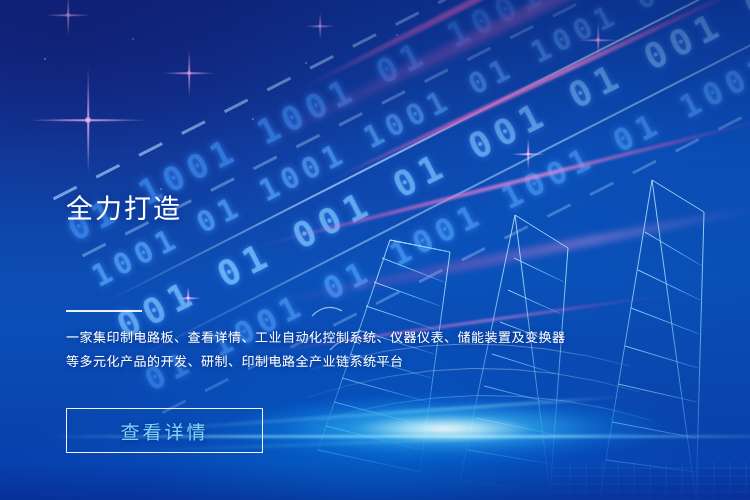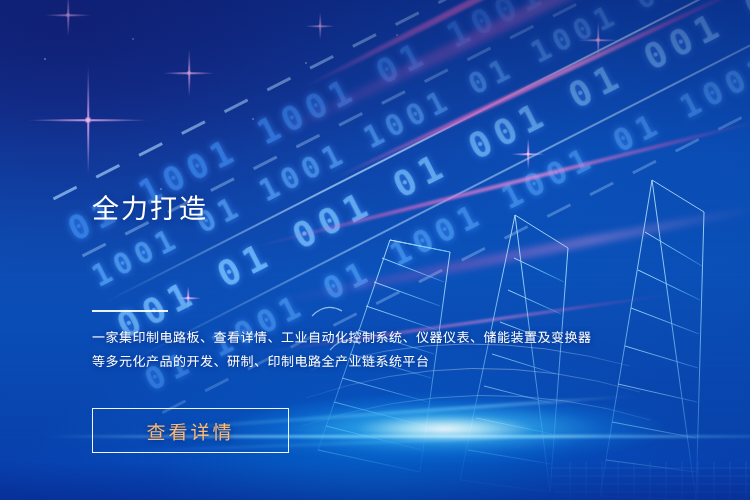--- a/index.html
+++ b/index.html
@@ -109,21 +109,21 @@
     width:760px;height:3px;margin-left:-330px;
     background:linear-gradient(90deg, rgba(120,225,255,0) 0%, rgba(160,235,255,.75) 35%, rgba(255,255,255,.95) 55%, rgba(140,230,255,.5) 75%, rgba(120,225,255,0) 100%);
     filter:blur(1px);
   }
   .bottom-haze{
     position:absolute;left:0;right:0;bottom:0;height:70px;
     background:linear-gradient(180deg, rgba(0,140,235,0) 0%, rgba(5,70,190,.35) 45%, rgba(8,45,150,.75) 100%);
   }
 
   
-  .content{position:absolute;left:92px;top:0;width:520px;height:100%;}
+  .content{position:absolute;left:66px;top:0;width:520px;height:100%;}
 
   .eyebrow{
     position:absolute;top:196px;left:0;
     font-size:27px;line-height:1;
     color:#ffffff;font-weight:400;
     letter-spacing:2px;
     text-shadow:0 1px 6px rgba(0,20,80,.45);
   }
   .headline{
     position:absolute;top:239px;left:-2px;
@@ -145,21 +145,21 @@
     letter-spacing:.5px;
     text-shadow:0 1px 5px rgba(0,20,80,.5);
   }
   .desc div{white-space:nowrap;}
 
   .cta{
     position:absolute;top:408px;left:0;
     width:197px;height:45px;
     border:1px solid rgba(255,255,255,.95);
     background:transparent;
-    color:#fdba74;
+    color:#7dd3fc;
     font-size:19px;letter-spacing:3px;
     font-family:inherit;
     display:flex;align-items:center;justify-content:center;
     cursor:pointer;
     text-shadow:0 1px 5px rgba(0,20,80,.5);
   }
 </style>
 </head>
 <body>
 

